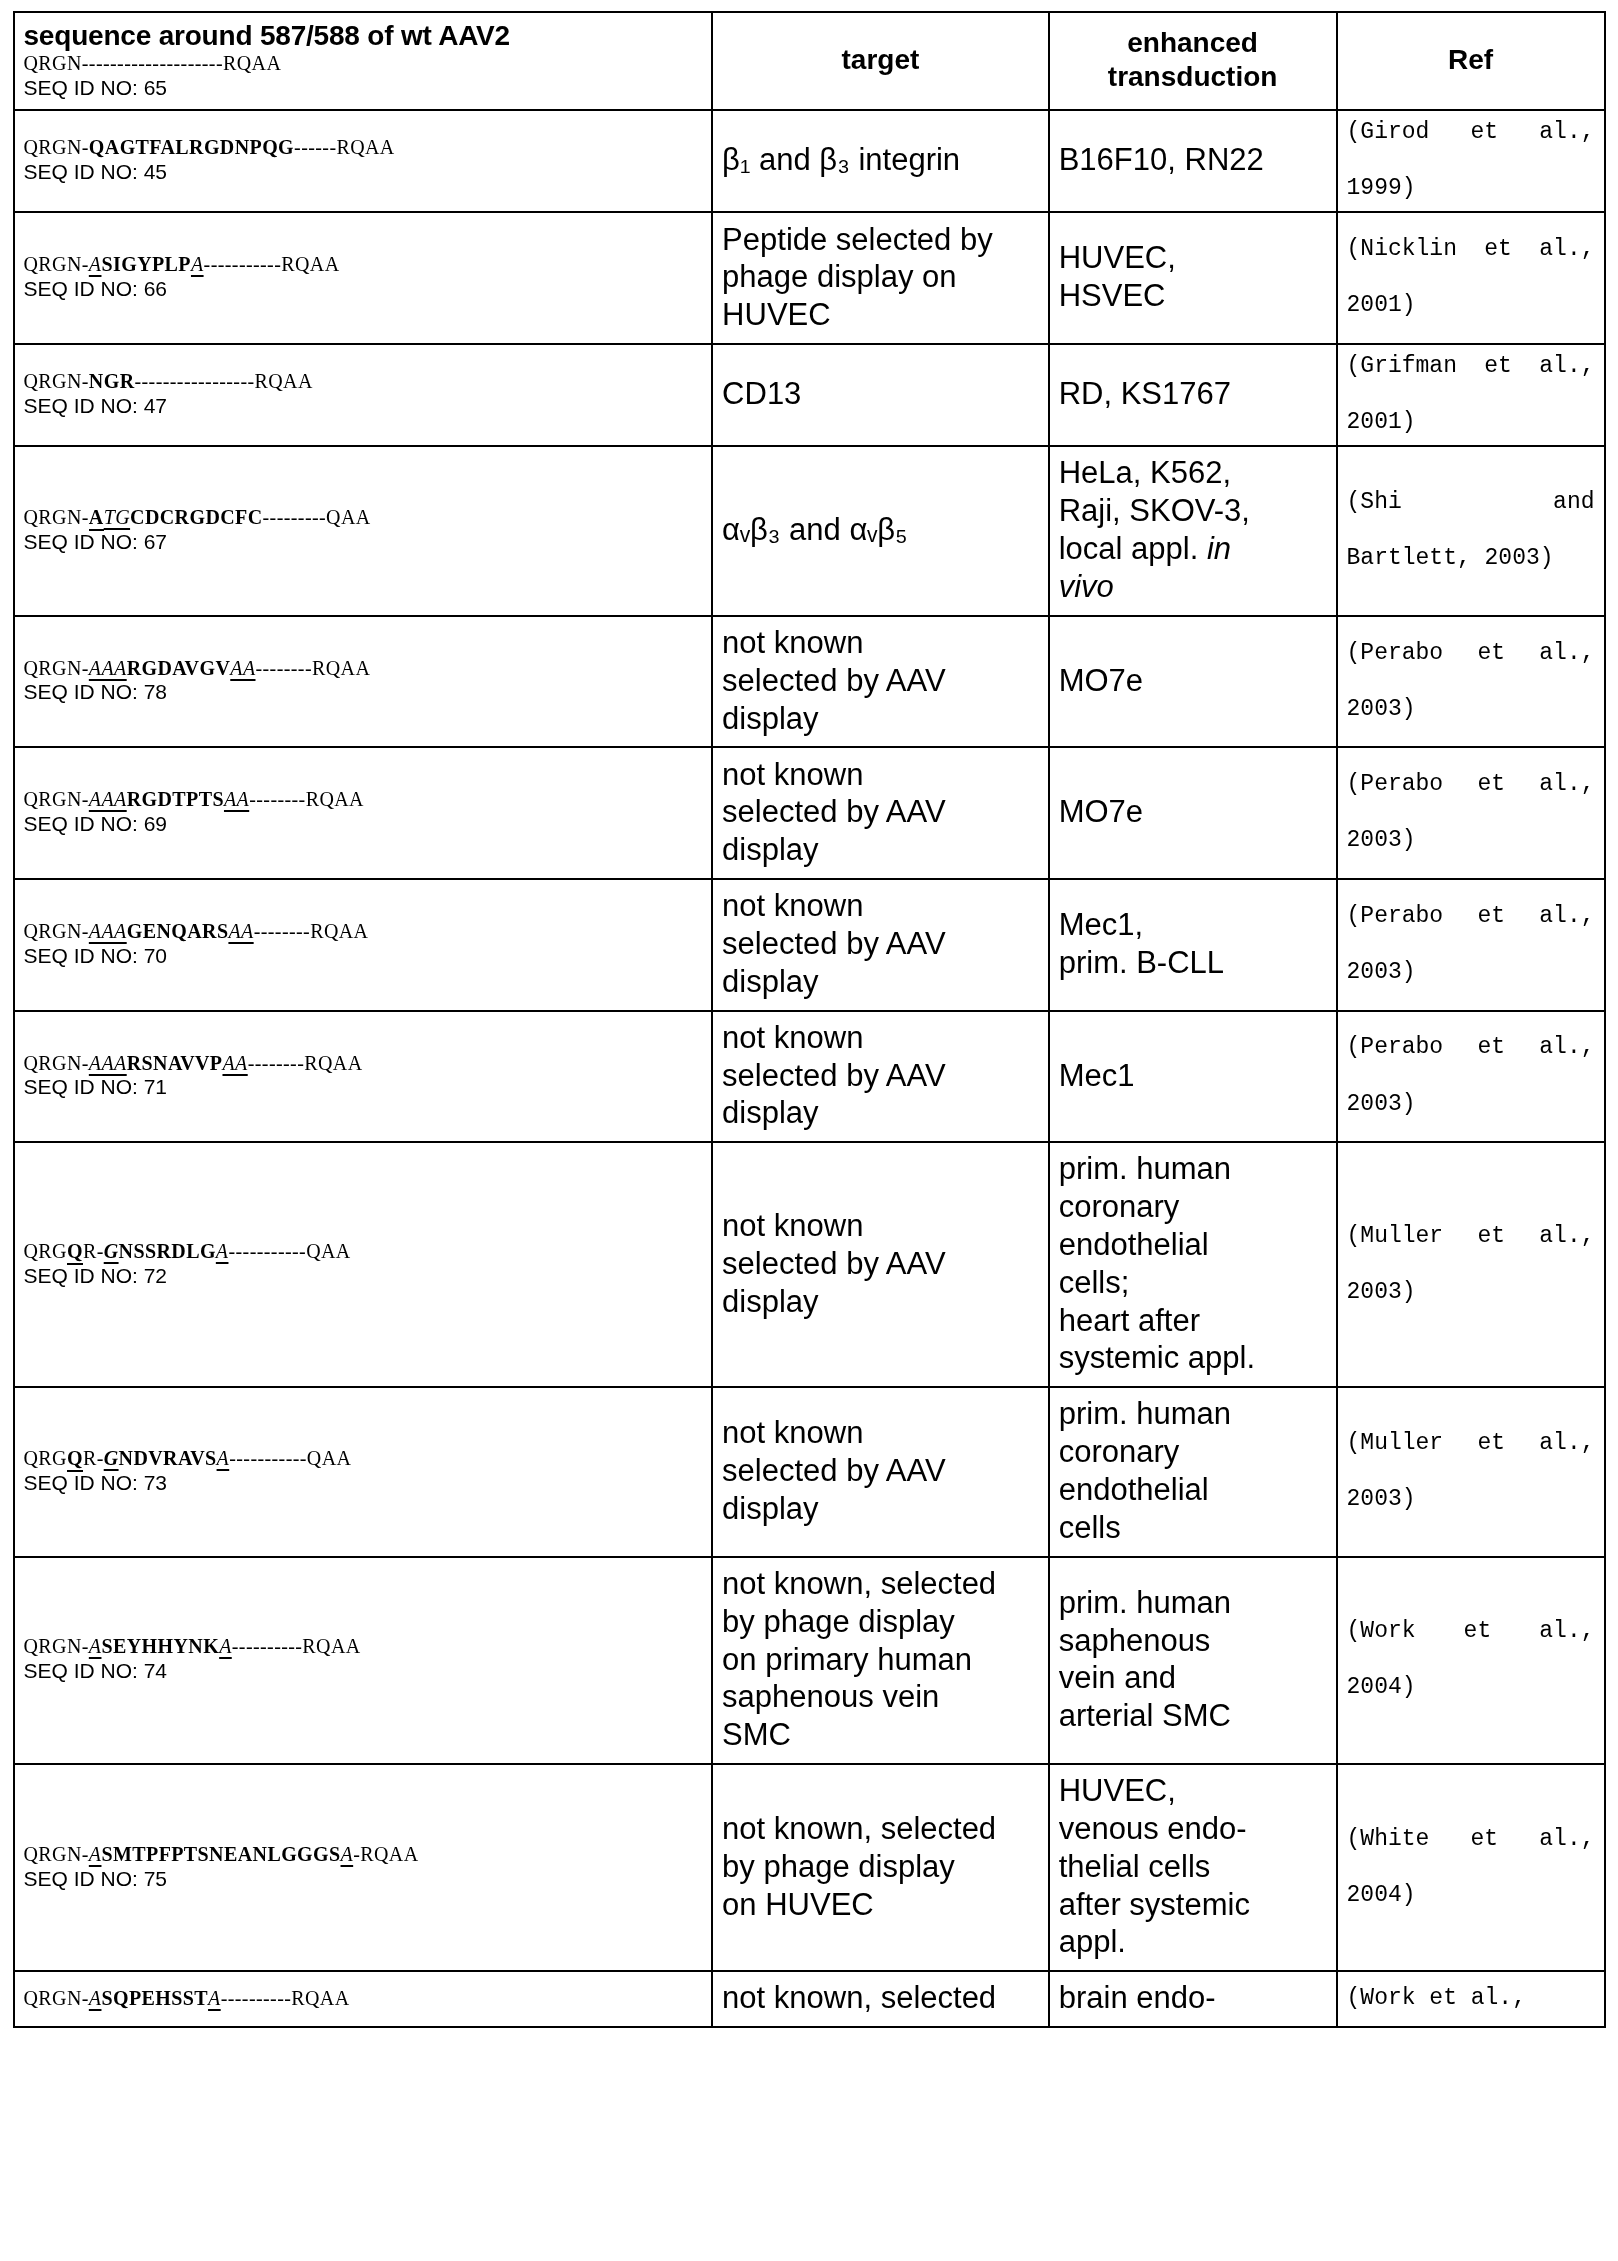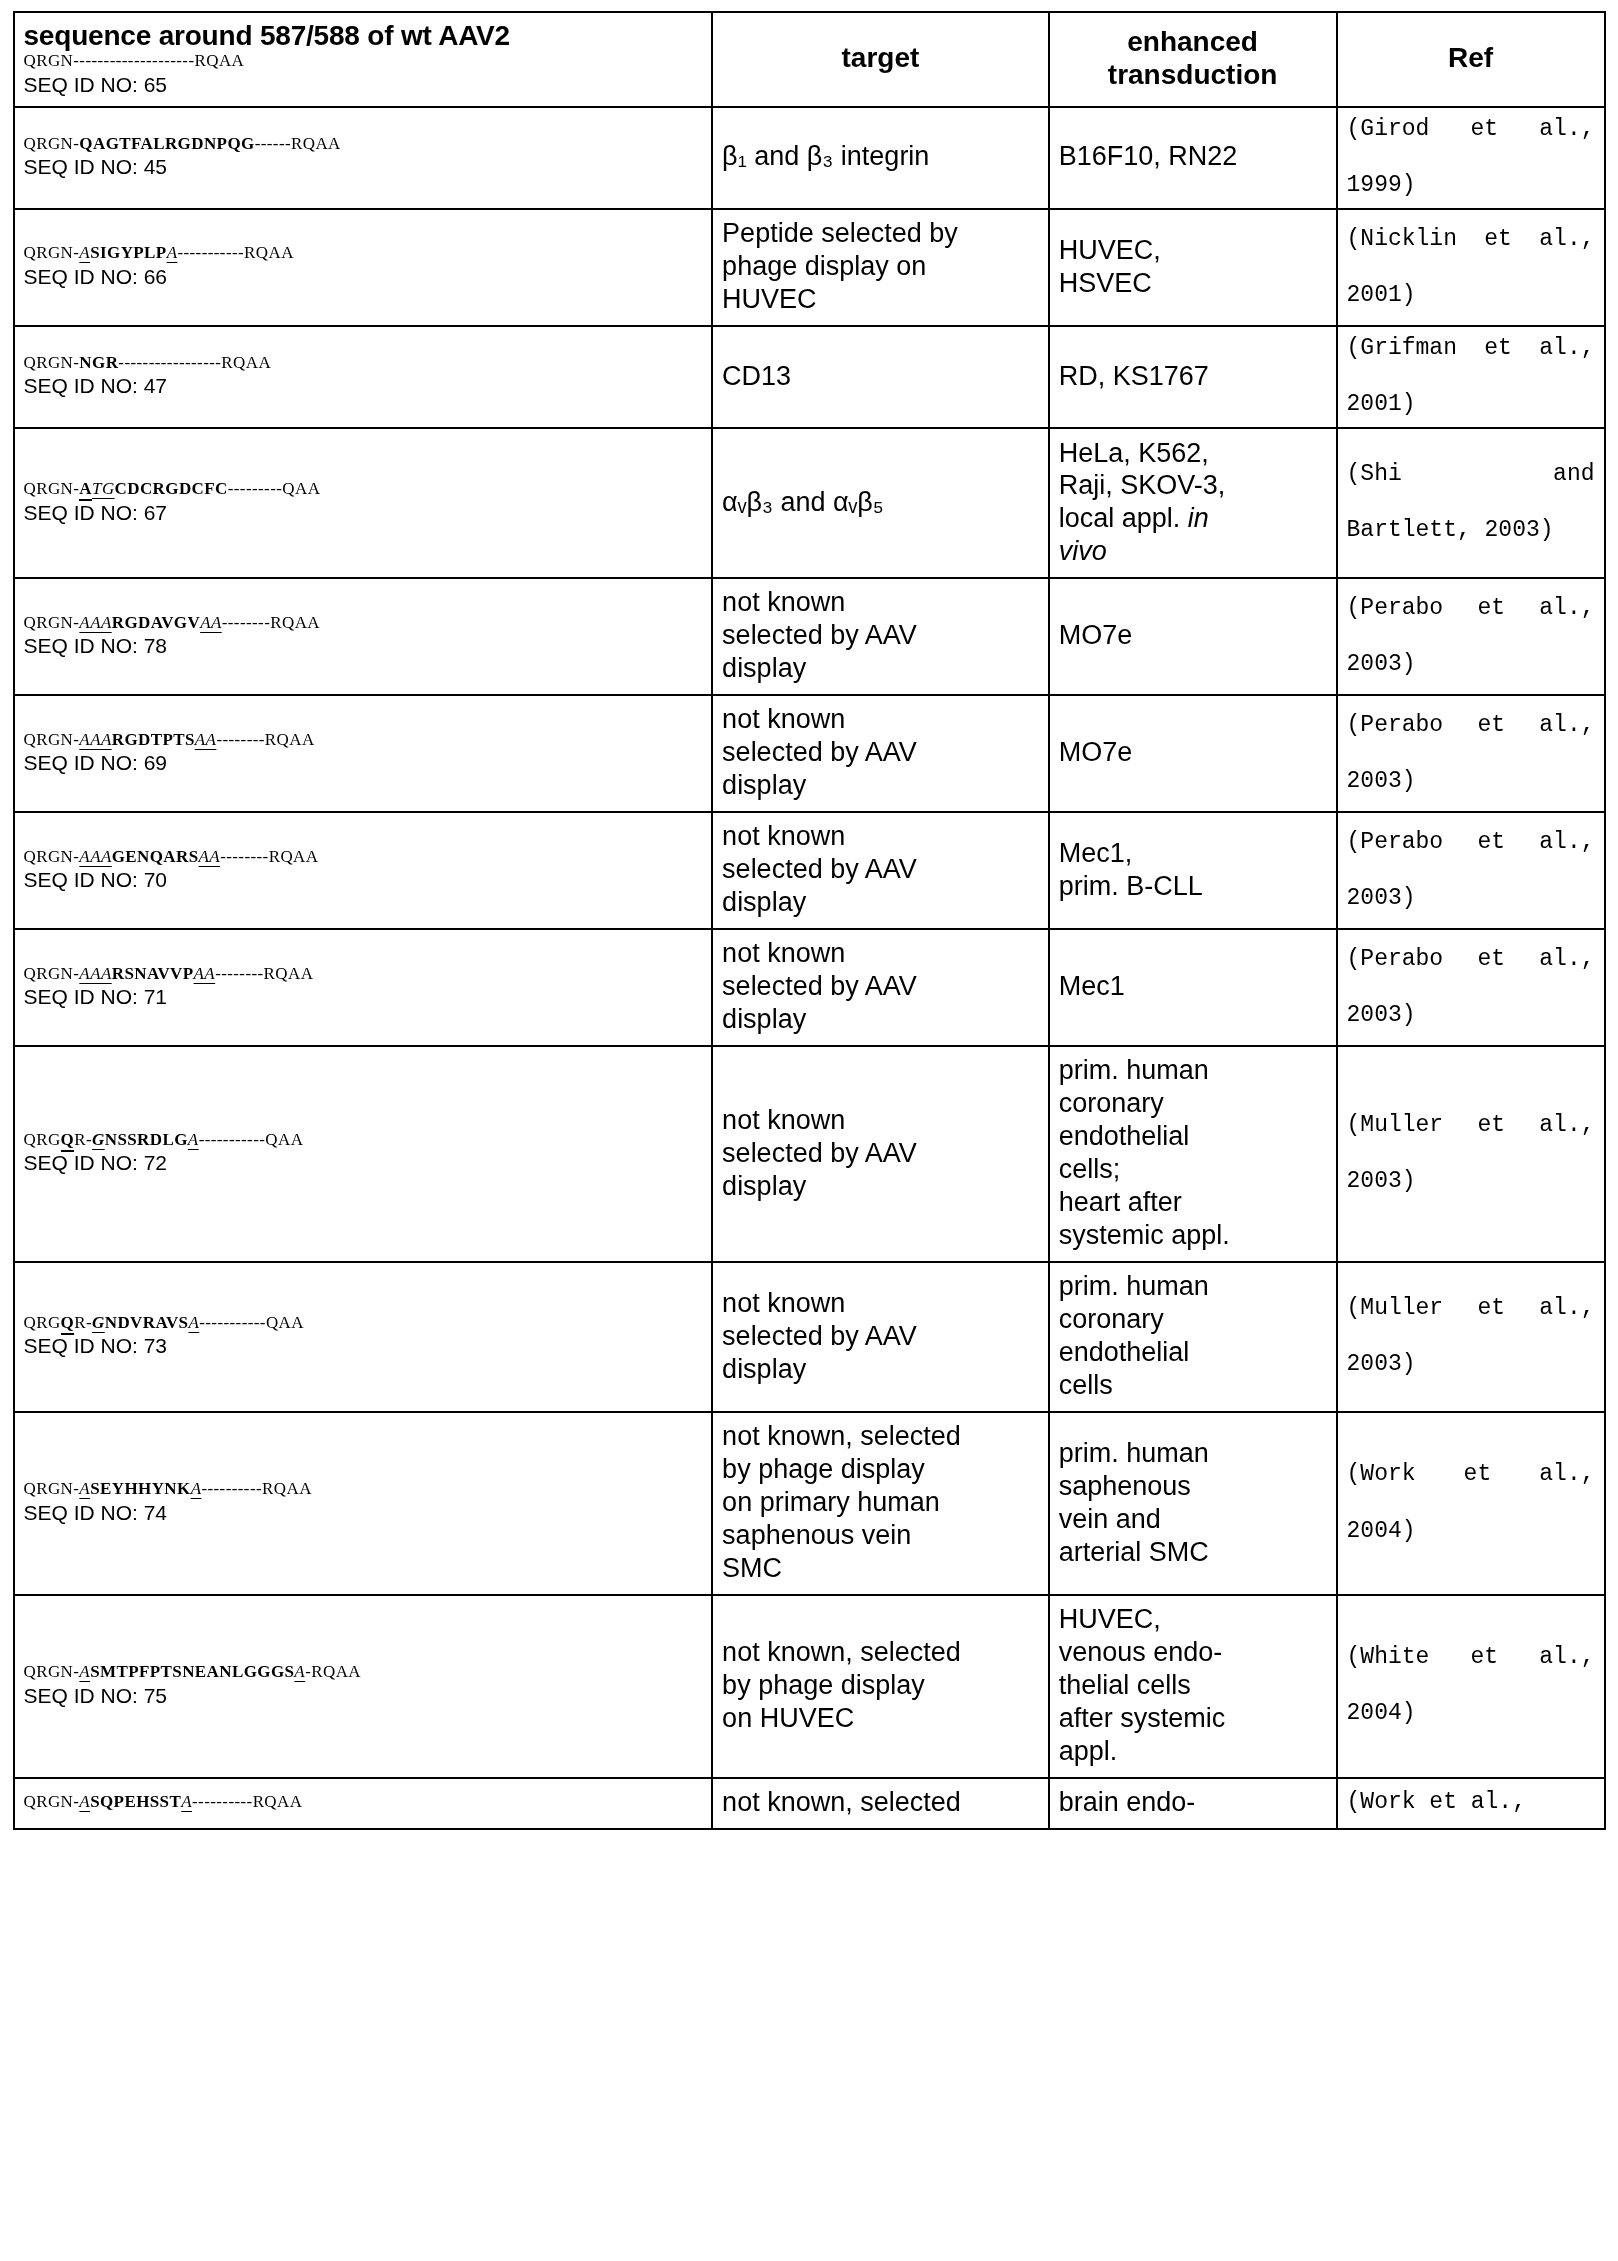--- a/index.html
+++ b/index.html
@@ -59,21 +59,21 @@
     font-family: "Liberation Sans", sans-serif;
     font-weight: bold;
     font-size: 28px;
     line-height: 1.2;
     text-align: center;
   }
 
   
   .seq-line {
     font-family: "Liberation Serif", serif;
-    font-size: 17px;
+    font-size: 20px;
     line-height: 1.1;
     white-space: pre;
     letter-spacing: 0.4px;
   }
   .seq-line .b   { font-weight: bold; }
   .seq-line .iu  { font-style: italic; text-decoration: underline;
                    text-underline-offset: 3.6px; }
   .seq-line .du  {
     font-weight: bold;
     border-bottom: 2.7px double #000;
@@ -86,21 +86,21 @@
     font-family: "Liberation Sans", sans-serif;
     font-size: 21px;
     line-height: 1.15;
     margin-top: 1.8px;
     white-space: nowrap;
   }
 
   
   .cell-text {
     font-family: "Liberation Sans", sans-serif;
-    font-size: 27px;
+    font-size: 31px;
     line-height: 1.22;
   }
   .cell-text .it { font-style: italic; }
 
   .ref-text {
     font-family: Liberation Mono, monospace;
     font-size: 23px;
     line-height: 1.22;
     text-align: justify;
     text-align-last: left;

